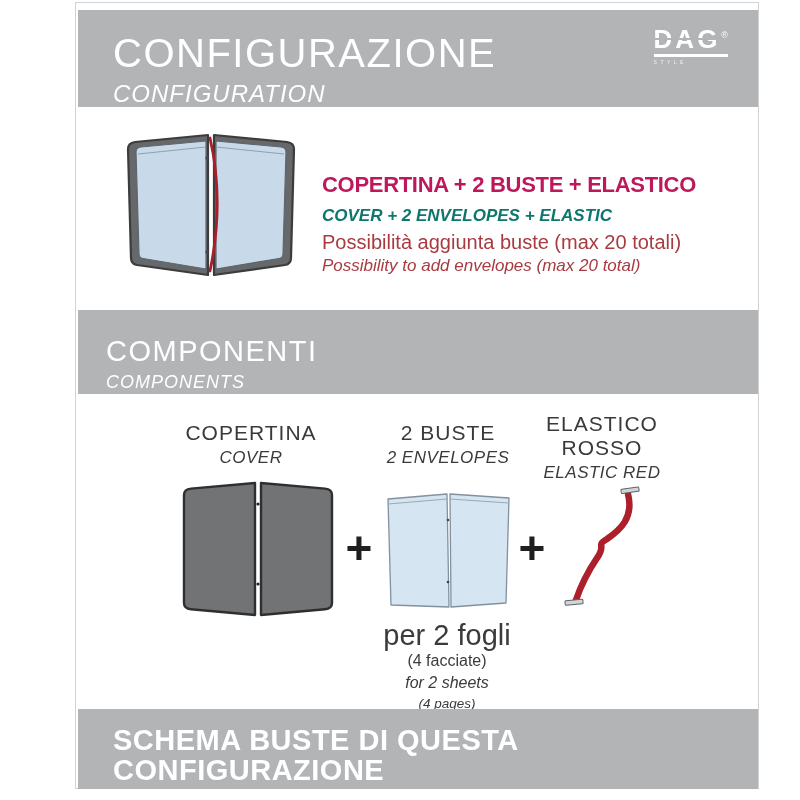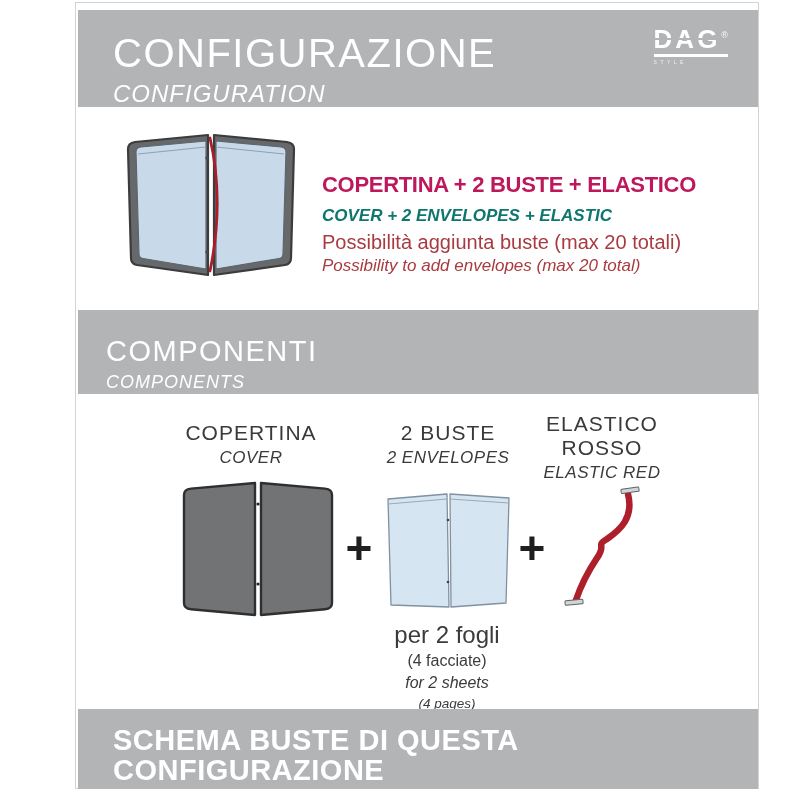--- a/index.html
+++ b/index.html
@@ -54,21 +54,21 @@
   .fig-cover{left:180px;top:478px;}
   .fig-envelopes{left:384px;top:490px;}
   .fig-elastic{left:558px;top:482px;}
   .plus{position:absolute;width:44px;text-align:center;font-size:46px;font-weight:700;
         color:#1f1f1f;line-height:52px;}
   .plus-1{left:337px;top:522px;}
   .plus-2{left:510px;top:522px;}
 
   
   .sheets-note{position:absolute;left:357px;top:620px;width:180px;text-align:center;color:#3b3b3b;}
-  .sn-1{font-size:24px;line-height:30px;}
+  .sn-1{font-size:29px;line-height:30px;}
   .sn-2{font-size:16px;line-height:22px;}
   .sn-3{font-size:16px;line-height:22px;font-style:italic;}
   .sn-4{font-size:13.5px;line-height:19px;font-style:italic;}
 </style>
 </head>
 <body>
 
 <div class="canvas">
   <div class="page"></div>
 

